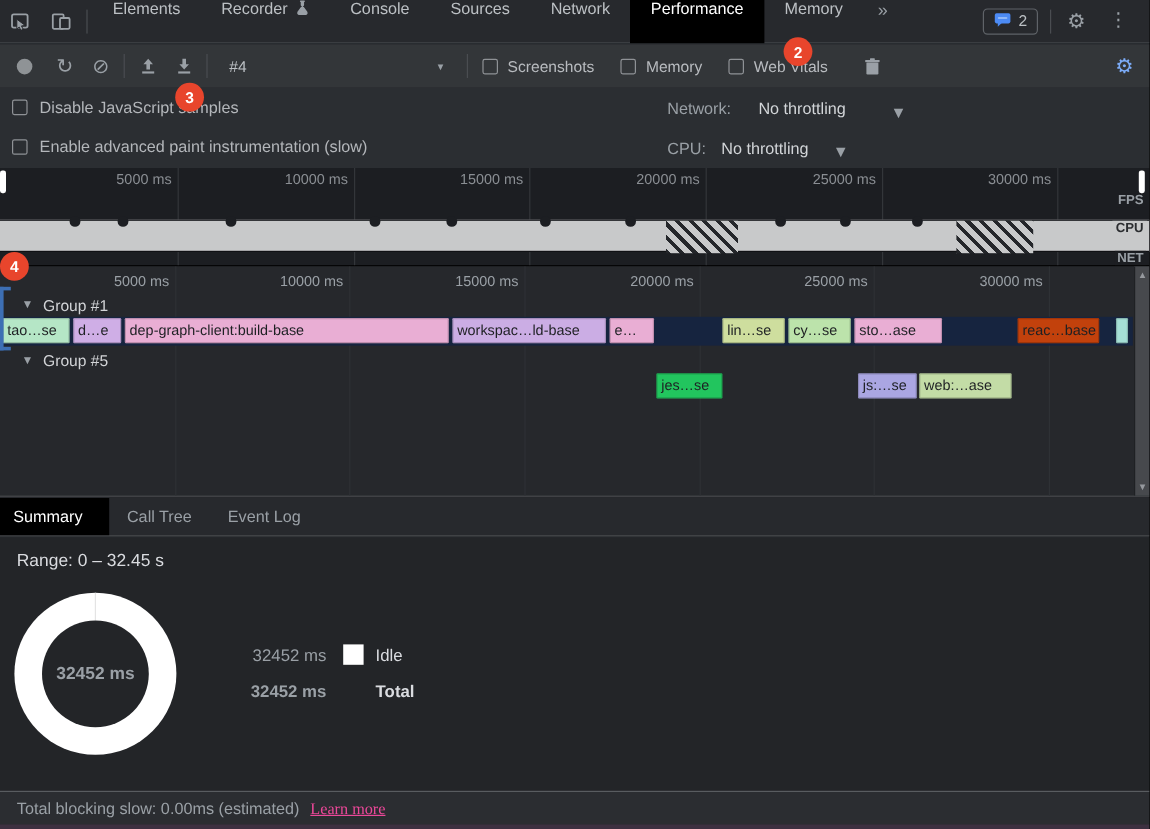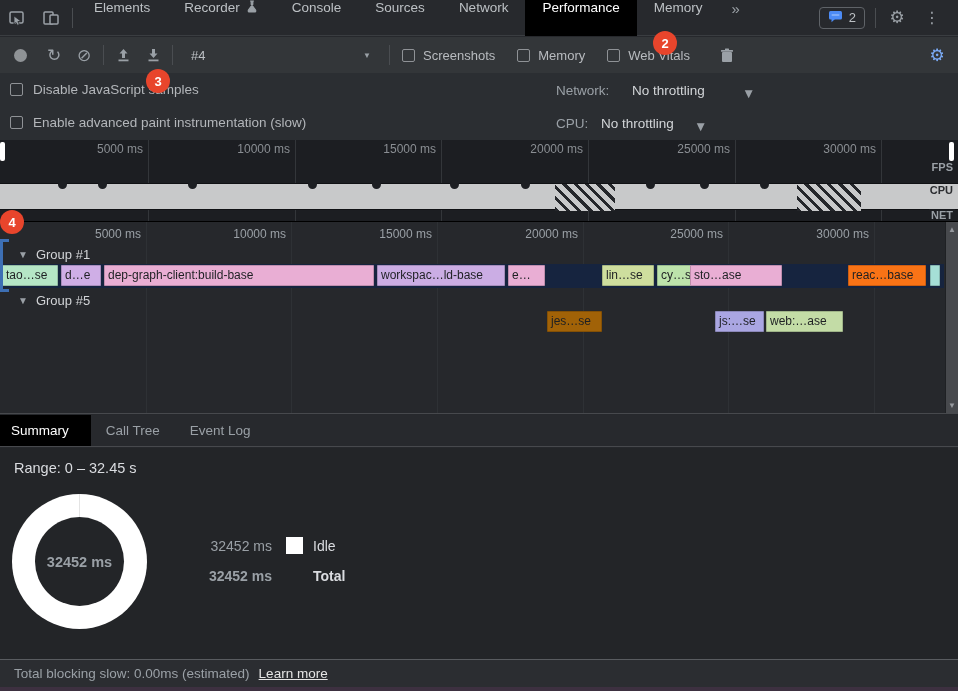--- a/index.html
+++ b/index.html
@@ -89,21 +89,21 @@
   .leg-val { width:70px; text-align:right; color:#9aa0a6; }
   .leg-swatch { width:17px; height:17px; background:#fff; margin-left:14px; }
   .leg-label { margin-left:10px; color:#dadce0; }
   .bold { font-weight:bold; }
   .leg-spacer { width:17px; margin-left:14px; }
 
   
   .statusbar { position:absolute; left:0; top:659px; width:958px; height:28px; background:#2b2d31;
                border-top:1px solid #595c60; display:flex; align-items:center; padding-left:14px;
                font-size:13.5px; color:#9aa0a6; }
-  .learn { margin-left:9px; color:#e5e5e5; text-decoration:underline; }
+  .learn { margin-left:9px; color:#ec4899; text-decoration:underline;font-family:Liberation Serif, serif; }
   .desk-strip { position:absolute; left:0; top:687px; width:958px; height:4px; background:#3d3040; }
 
   
   .rbadge { position:absolute; width:24px; height:24px; border-radius:50%; background:#e8452c;
             color:#fff; font-size:13px; font-weight:bold; display:flex; align-items:center; justify-content:center; z-index:9; }
 </style>
 </head>
 <body>
 
 <div id="app">
@@ -281,31 +281,31 @@
     </div>
     <div class="navy-band"></div>
     <div class="bar-row" style="top:42px;">
       <div class="fbar" style="left:2px;width:56px;background:#b5e6c6">tao…se</div>
       <div class="fbar" style="left:61px;width:40px;background:#cfaee6">d…e</div>
       <div class="fbar" style="left:104px;width:270px;background:#e9aed4">dep-graph-client:build-base</div>
       <div class="fbar" style="left:377px;width:128px;background:#cbade4">workspac…ld-base</div>
       <div class="fbar" style="left:508px;width:37px;background:#e9aed4">e…</div>
       <div class="fbar" style="left:602px;width:52px;background:#cede9e">lin…se</div>
       <div class="fbar" style="left:657px;width:52px;background:#bce3ab">cy…se</div>
-      <div class="fbar" style="left:690px;width:92px;background:#e9aed4">sto…ase</div>
-      <div class="fbar" style="left:848px;width:78px;background:#f97316">reac…base</div>
+      <div class="fbar" style="left:712px;width:73px;background:#e9aed4">sto…ase</div>
+      <div class="fbar" style="left:848px;width:68px;background:#c2410c">reac…base</div>
       <div class="fbar" style="left:930px;width:10px;background:#a5dfd6"></div>
     </div>
 
     <div class="grp-head" style="top:71px;">
       <span class="grp-arrow">▼</span>
       <span>Group #5</span>
     </div>
     <div class="bar-row" style="top:88px;">
-      <div class="fbar" style="left:547px;width:55px;background:#a16207">jes…se</div>
+      <div class="fbar" style="left:547px;width:55px;background:#22c55e">jes…se</div>
       <div class="fbar" style="left:715px;width:49px;background:#aaa6e2">js:…se</div>
       <div class="fbar" style="left:766px;width:77px;background:#c3dca6">web:…ase</div>
     </div>
 
     <div class="vscroll">
       <span class="scr-arrow">▲</span>
       <span class="scr-arrow">▼</span>
     </div>
   </div>
 

